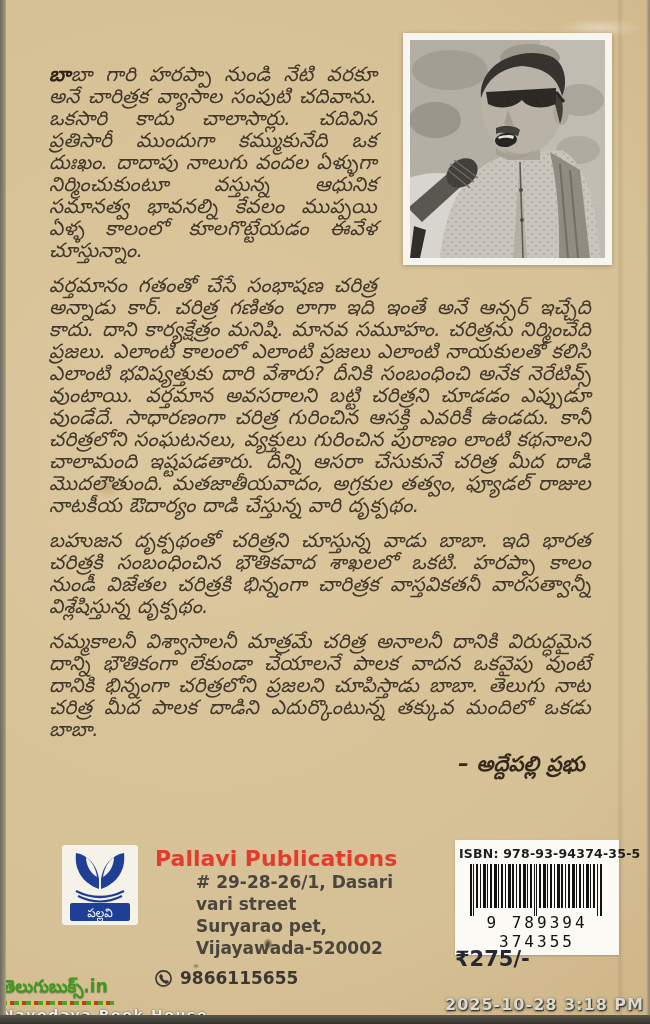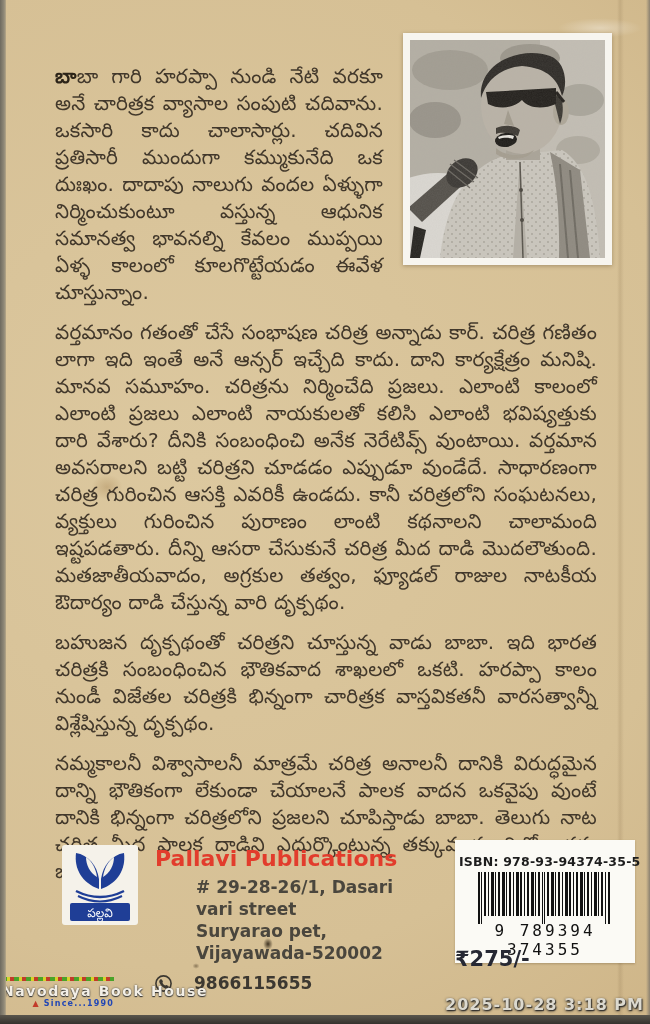--- a/index.html
+++ b/index.html
@@ -25,37 +25,37 @@
     background:linear-gradient(90deg,rgba(90,80,60,0),#8a8070);}
   .bottom-edge{position:absolute;left:0;right:0;bottom:0;height:9px;
     background:linear-gradient(#5a564d,#35322d);}
 
   
   .photo{position:absolute;left:403px;top:33px;width:209px;height:232px;
     background:#f7f5ef;box-shadow:0 1px 4px rgba(90,70,40,.4);box-sizing:border-box;padding:7px;}
   .photo svg{display:block;width:100%;height:100%;}
 
   
-  .blurb{position:absolute;left:55px;top:63px;width:542px;
-    font-size:20px;line-height:27px;text-align:justify;color:#42382b;letter-spacing:.2px;}
+  .blurb{position:absolute;left:49px;top:63px;width:542px;
+    font-size:20px;line-height:22px;text-align:justify;color:#42382b;letter-spacing:.2px;font-style:italic;}
   .photo-spacer{float:right;width:214px;height:212px;}
   .blurb p{margin:0 0 13px 0;}
   .lead{font-weight:bold;color:#2c2418;}
   .signature{font-weight:bold;text-align:right;font-size:21px;color:#35291c;margin-top:2px;padding-right:6px;}
 
   
   .logo{position:absolute;left:62px;top:845px;width:76px;height:80px;}
   .pub-text{position:absolute;left:155px;top:846px;width:270px;}
-  .pub-name{font-size:22px;font-weight:bold;color:#e23c2c;margin-bottom:5px;}
+  .pub-name{font-size:22px;font-weight:bold;color:#e23c2c;}
   .pub-addr{font-size:17px;font-weight:600;color:#4a463d;line-height:22px;margin-left:41px;}
-  .pub-phone{margin-top:9px;font-size:17px;font-weight:bold;color:#3c3831;display:flex;align-items:center;gap:22px;}
-
-  
-  .isbn-box{position:absolute;left:455px;top:840px;width:180px;background:#fbfaf5;
-    box-shadow:0 1px 2px rgba(80,60,30,.3);padding:14px 4px 4px;box-sizing:border-box;text-align:center;}
+  .pub-phone{margin-top:9px;font-size:17px;font-weight:bold;color:#3c3831;display:flex;align-items:center;gap:8px;}
+
+  
+  .isbn-box{position:absolute;left:455px;top:840px;width:164px;background:#fbfaf5;
+    box-shadow:0 1px 2px rgba(80,60,30,.3);padding:6px 4px 4px;box-sizing:border-box;text-align:center;}
   .isbn-label{font-size:12.5px;font-weight:bold;color:#1d1d1d;letter-spacing:.2px;margin-bottom:3px;white-space:nowrap;}
   .barcode{display:block;margin:0 auto;}
   .barcode-digits{font-family:"DejaVu Sans Mono","Liberation Mono",monospace;
     font-size:16px;color:#111;letter-spacing:3px;margin-top:-9px;}
   .price{position:absolute;left:455px;top:947px;width:148px;text-align:left;
     font-size:21px;font-weight:bold;color:#262833;padding-right:2px;box-sizing:border-box;}
 
   
   .watermark{position:absolute;left:2px;top:976px;width:112px;}
   .wm-site{font-size:17px;font-weight:bold;color:#3c9b1f;text-shadow:0 1px 1px rgba(40,60,20,.5);white-space:nowrap;}
@@ -218,20 +218,21 @@
         <rect x="127" y="0" width="1" height="52"></rect>
           <rect x="130" y="0" width="2" height="52"></rect>
       </g>
     </svg>
     <div class="barcode-digits">9 789394 374355</div>
   </div>
 
   <div class="price">₹275/-</div>
 
   <div class="watermark">
+    <div class="wm-site">తెలుగుబుక్స్.in</div>
     <div class="wm-strip"></div>
     <div class="wm-store">Navodaya Book House</div>
     <div class="wm-since"><span class="wm-mark">▲</span> <span>Since...1990</span></div>
   </div>
 
   <div class="timestamp">2025-10-28  3:18 PM</div>
 
   <div class="spine-edge"></div>
   <div class="right-edge"></div>
   <div class="bottom-edge"></div>

